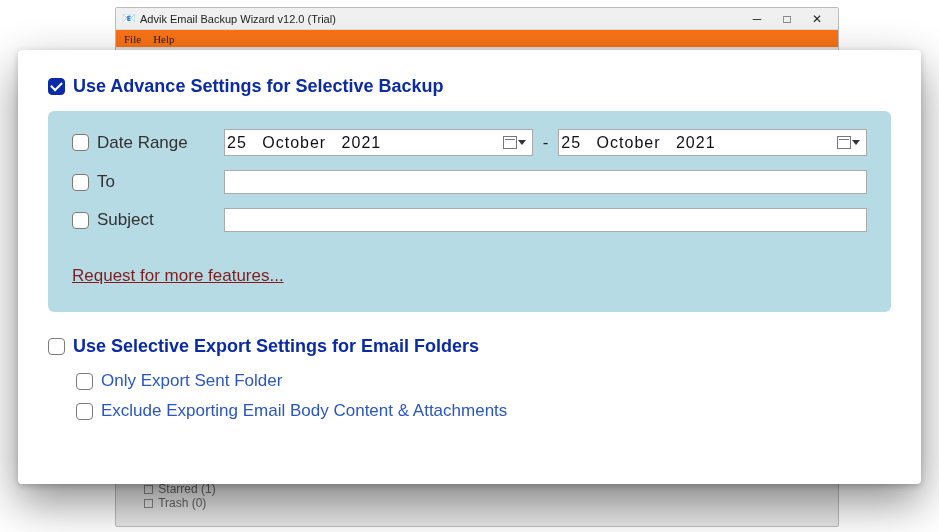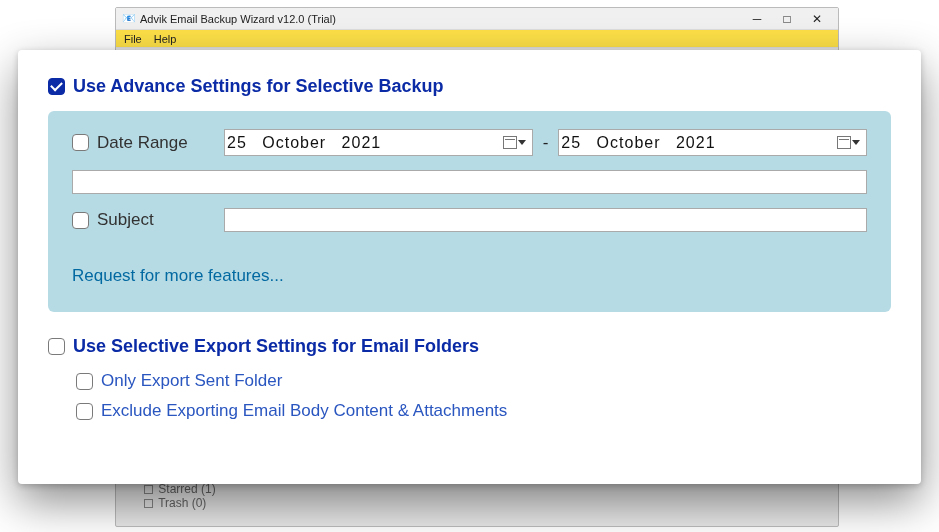--- a/index.html
+++ b/index.html
@@ -37,28 +37,29 @@
     .bg-titlebar-left { display: flex; align-items: center; gap: 4px; }
     .bg-titlebar-icon {
       width: 14px; height: 14px;
       display: inline-flex; align-items: center; justify-content: center;
       font-size: 11px;
     }
     .bg-titlebar-right { display: flex; gap: 16px; align-items: center; padding-right: 8px; }
     .bg-titlebar-btn { width: 14px; height: 14px; display: inline-flex; align-items: center; justify-content: center; font-size: 12px; cursor: pointer; }
     .bg-menubar {
       height: 18px;
-      background: #fde047;
+      background: #f97316;
       display: flex;
       align-items: center;
       gap: 12px;
       padding: 0 8px;
       font-size: 11px;
       color: #222;
       border-bottom: 1px solid #ddd;
+      font-family: Liberation Serif, serif;
     }
     .bg-bottom-lines {
       position: absolute;
       bottom: 16px;
       left: 28px;
       font-size: 12px;
       color: #666;
       line-height: 14px;
     }
     .tree-square { display:inline-block; width:9px; height:9px; border:1px solid #888; position:relative; top:1px; margin-right:2px;}
@@ -175,23 +176,24 @@
       background: #fff;
       border: 1px solid #aaa;
       height: 24px;
       padding: 0 6px;
       font-size: 14px;
       color: #111;
     }
 
     .request-link {
       margin-top: 34px;
-      color: #0369a1;
+      color: #7f1d1d;
       font-size: 17px;
       cursor: pointer;
+      text-decoration: underline;
     }
 
     .sub-opts {
       margin-left: 28px;
       margin-top: 10px;
     }
     .sub-row {
       display: flex;
       align-items: center;
       gap: 8px;
@@ -255,20 +257,24 @@
           <span class="dp-btn">
             <span class="dp-cal-icon"></span>
             <span class="dp-arrow"></span>
           </span>
         </div>
       </div>
     </div>
 
 
     <div class="field-row">
+      <div class="field-chk-area">
+        <span class="chk"></span>
+        <span class="field-label">To</span>
+      </div>
       <div class="field-input-area">
         <input type="text" class="textfield" style="">
       </div>
     </div>
 
     <div class="field-row">
       <div class="field-chk-area">
         <span class="chk"></span>
         <span class="field-label">Subject</span>
       </div>

